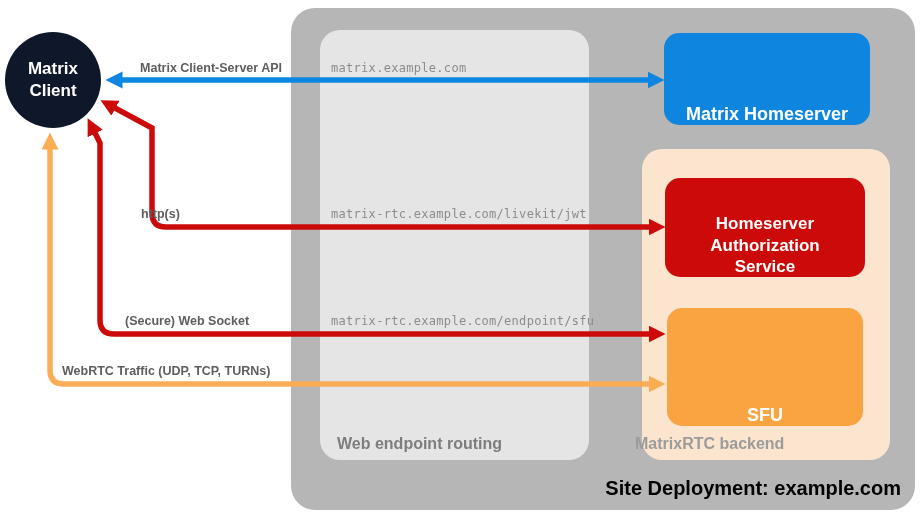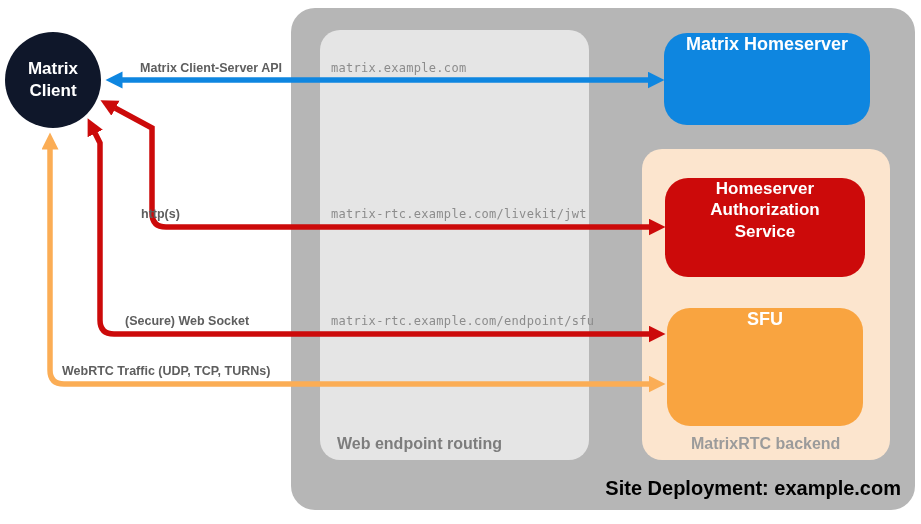--- a/index.html
+++ b/index.html
@@ -1,19 +1,19 @@
 <!DOCTYPE html>
 <html><head>
 <meta charset="utf-8">
 <style>
   html,body{margin:0;padding:0;background:#ffffff;}
   .stage{position:relative;width:921px;height:524px;background:#ffffff;overflow:hidden;
          font-family:"Liberation Sans",sans-serif;}
   .zone{position:absolute;border-radius:20px;}
-  .node{position:absolute;border-radius:23px;display:flex;align-items:flex-start;justify-content:center;
+  .node{position:absolute;border-radius:15px;display:flex;align-items:flex-end;justify-content:center;
         text-align:center;color:#ffffff;font-weight:bold;}
   .node .lbl{white-space:pre-line;line-height:1.25;}
   .circle-node{position:absolute;border-radius:50%;display:flex;align-items:center;justify-content:center;
         text-align:center;color:#ffffff;font-weight:bold;}
   .zone-label{position:absolute;font-weight:bold;font-size:16px;}
   .arrow-label{position:absolute;font-weight:bold;font-size:12.5px;color:#5E5E5E;white-space:nowrap;}
   .route-label{position:absolute;font-family:"DejaVu Sans Mono",monospace;font-size:12px;color:#8C8C8C;
         white-space:nowrap;letter-spacing:0.3px;}
   .site-label{position:absolute;right:14px;bottom:10px;font-weight:bold;font-size:20px;color:#000000;}
   svg.overlay{position:absolute;left:0;top:0;pointer-events:none;}
@@ -24,21 +24,21 @@
 <div class="stage">
 
   <div class="zone" style="left:291px;top:8px;width:624px;height:502px;background:#B6B6B6;border-radius:24px;">
     <div class="site-label">Site Deployment: example.com</div>
   </div>
 
   <div class="zone" style="left:320px;top:30px;width:269px;height:430px;background:#E5E5E5;"></div>
   <div class="zone-label" style="left:337px;top:435px;color:#7D7D7D;">Web endpoint routing</div>
 
   <div class="zone" style="left:642px;top:149px;width:248px;height:311px;background:#FCE5CE;"></div>
-  <div class="zone-label" style="left:691px;top:435px;color:#9B9B9B;">MatrixRTC backend</div>
+  <div class="zone-label" style="left:635px;top:435px;color:#9B9B9B;">MatrixRTC backend</div>
 
   <div class="circle-node" style="left:5px;top:32px;width:96px;height:96px;background:#0f172a;font-size:17px;">
     <span class="lbl" style="white-space:pre-line;line-height:1.3;">Matrix
 Client</span>
   </div>
 
   <div class="node" style="left:664px;top:33px;width:206px;height:92px;background:#0E86E0;font-size:18px;">
     <span class="lbl">Matrix Homeserver</span>
   </div>
 

